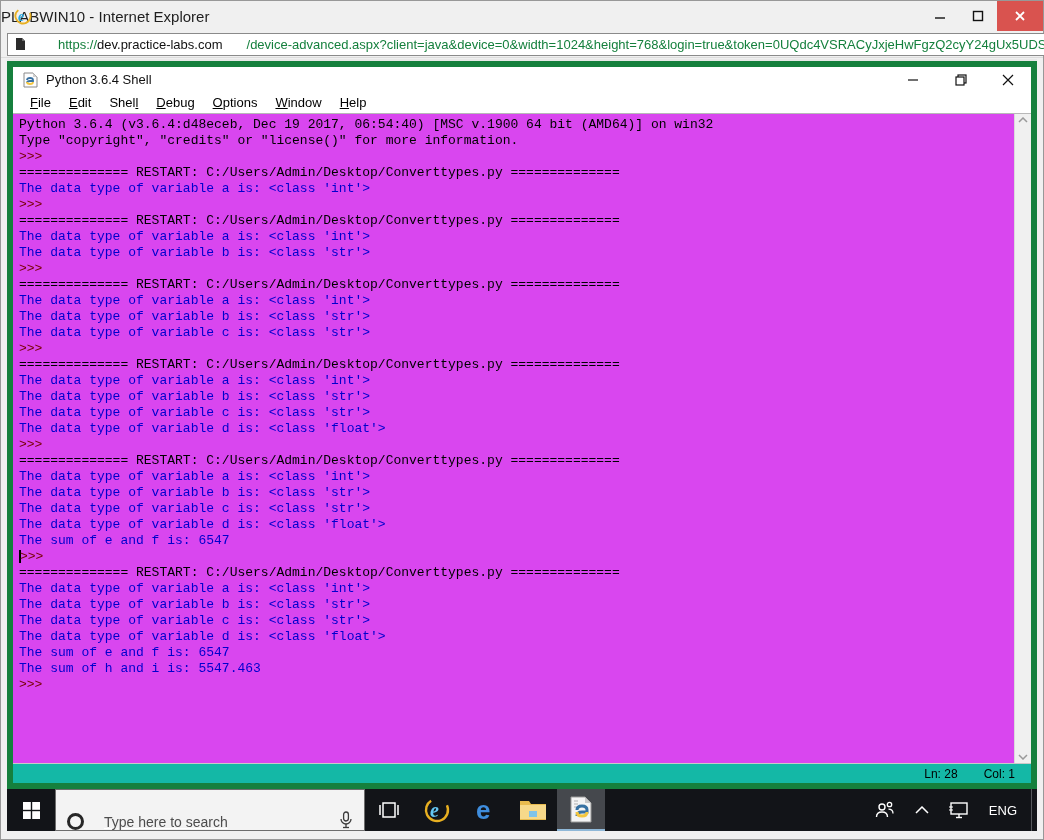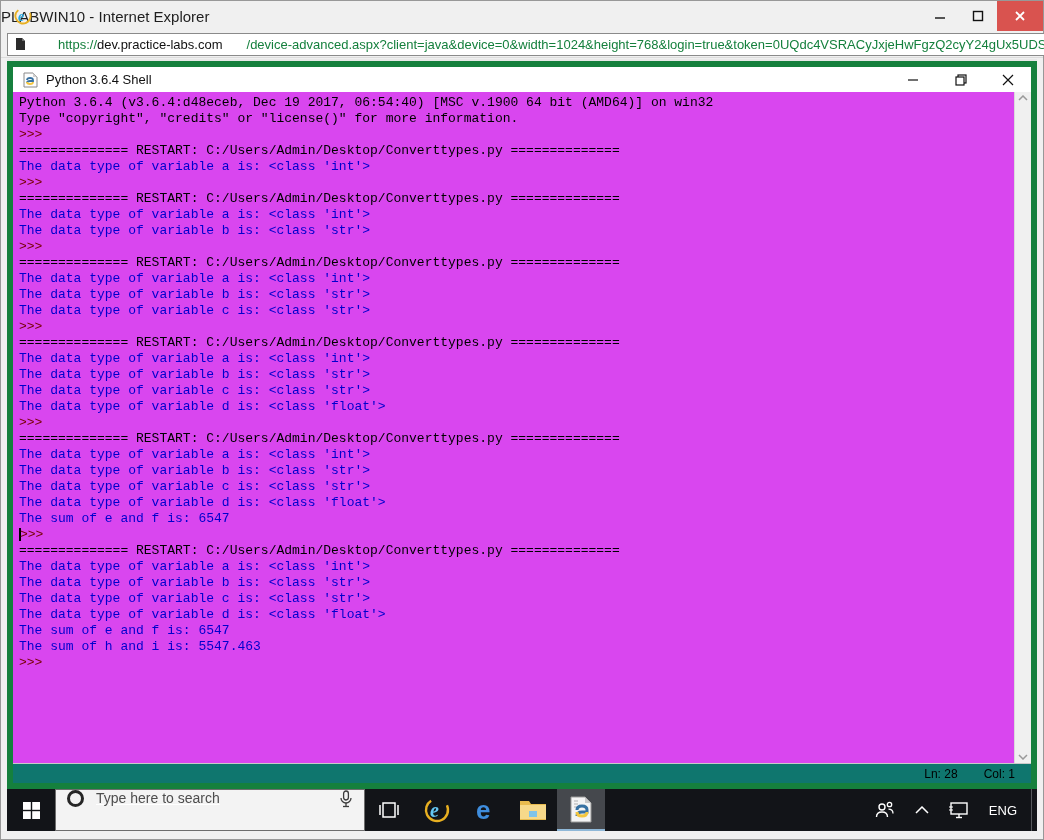--- a/index.html
+++ b/index.html
@@ -30,26 +30,26 @@
   .idle-menubar{height:21px;background:#fff;border-bottom:1px solid #b8b8b8;display:flex;align-items:center;padding-left:8px;font-size:13px;color:#000;flex:0 0 auto;}
   .menu-item{padding:2px 9px;}
   .menu-item u{text-decoration:underline;}
   .idle-body{flex:1;display:flex;min-height:0;background:#d946ef;}
   .shell{flex:1;overflow:hidden;white-space:pre;font-family:"Liberation Mono",monospace;font-size:13px;line-height:16px;padding:3px 0 0 6px;}
   .sline.sys{color:#000;}
   .sline.out{color:#0000cd;}
   .sline.prompt{color:#770000;}
   .cursor{display:inline-block;width:2px;height:13px;background:#000;vertical-align:middle;margin-right:-1px;}
   .sb{width:17px;background:#f0f0f0;border-left:1px solid #dadada;display:flex;flex-direction:column;justify-content:space-between;align-items:center;padding:3px 0;box-sizing:border-box;flex:0 0 auto;}
-  .idle-statusbar{height:19px;background:#0f766e;border-top:1px solid #c9c9c9;display:flex;justify-content:flex-end;align-items:center;gap:26px;padding-right:16px;font-size:12px;color:#000;flex:0 0 auto;}
+  .idle-statusbar{height:19px;background:#14b8a6;border-top:1px solid #c9c9c9;display:flex;justify-content:flex-end;align-items:center;gap:26px;padding-right:16px;font-size:12px;color:#000;flex:0 0 auto;}
 
   
   .taskbar{position:absolute;left:0;right:0;bottom:0;height:42px;background:#121418;display:flex;align-items:stretch;color:#fff;}
   .tb-start{width:48px;display:flex;align-items:center;justify-content:center;flex:0 0 auto;}
-  .tb-search{width:310px;background:#f3f3f3;border:1px solid #6d6d6d;box-sizing:border-box;display:flex;align-items:flex-start;gap:12px;padding:0 11px;flex:0 0 auto;text-decoration:underline;}
+  .tb-search{width:310px;background:#f3f3f3;border:1px solid #6d6d6d;box-sizing:border-box;display:flex;align-items:flex-end;gap:20px;padding:0 11px;flex:0 0 auto;text-decoration:underline;}
   .cortana{width:17px;height:17px;border:3px solid #262626;border-radius:50%;box-sizing:border-box;flex:0 0 auto;}
   .search-ph{flex:1;font-size:14px;color:#4d4d4d;overflow:hidden;white-space:nowrap;}
   .tb-btn{width:48px;display:flex;align-items:center;justify-content:center;flex:0 0 auto;}
   .tb-btn.active{background:#45484d;border-bottom:2px solid #8fb8d8;box-sizing:border-box;}
   .tb-right{margin-left:auto;display:flex;align-items:center;gap:7px;padding-right:8px;}
   .tray-btn{height:100%;display:flex;align-items:center;justify-content:center;padding:0 6px;}
   .tb-lang{font-size:13px;color:#fff;padding:0 6px;}
   .show-desktop{width:5px;border-left:1px solid #55585c;height:100%;}
 
   svg{display:block;}
@@ -125,20 +125,29 @@
               </svg>
           </span>
           <span class="idle-btn">
             <svg width="12" height="12" viewBox="0 0 12 12">
                 <path d="M1 1 L11 11 M11 1 L1 11" stroke="#111" stroke-width="1.2"></path>
               </svg>
           </span>
         </span>
       </div>
 
+      <div class="idle-menubar">
+          <span class="menu-item"><u>F</u>ile</span>
+          <span class="menu-item"><u>E</u>dit</span>
+          <span class="menu-item">Shel<u>l</u></span>
+          <span class="menu-item"><u>D</u>ebug</span>
+          <span class="menu-item"><u>O</u>ptions</span>
+          <span class="menu-item"><u>W</u>indow</span>
+          <span class="menu-item"><u>H</u>elp</span>
+        </div>
 
       <div class="idle-body">
         <div class="shell"><div class="sline sys">Python 3.6.4 (v3.6.4:d48eceb, Dec 19 2017, 06:54:40) [MSC v.1900 64 bit (AMD64)] on win32</div><div class="sline sys">Type "copyright", "credits" or "license()" for more information.</div><div class="sline prompt">&gt;&gt;&gt; </div><div class="sline sys">============== RESTART: C:/Users/Admin/Desktop/Converttypes.py ==============</div><div class="sline out">The data type of variable a is: &lt;class 'int'&gt;</div><div class="sline prompt">&gt;&gt;&gt; </div><div class="sline sys">============== RESTART: C:/Users/Admin/Desktop/Converttypes.py ==============</div><div class="sline out">The data type of variable a is: &lt;class 'int'&gt;</div><div class="sline out">The data type of variable b is: &lt;class 'str'&gt;</div><div class="sline prompt">&gt;&gt;&gt; </div><div class="sline sys">============== RESTART: C:/Users/Admin/Desktop/Converttypes.py ==============</div><div class="sline out">The data type of variable a is: &lt;class 'int'&gt;</div><div class="sline out">The data type of variable b is: &lt;class 'str'&gt;</div><div class="sline out">The data type of variable c is: &lt;class 'str'&gt;</div><div class="sline prompt">&gt;&gt;&gt; </div><div class="sline sys">============== RESTART: C:/Users/Admin/Desktop/Converttypes.py ==============</div><div class="sline out">The data type of variable a is: &lt;class 'int'&gt;</div><div class="sline out">The data type of variable b is: &lt;class 'str'&gt;</div><div class="sline out">The data type of variable c is: &lt;class 'str'&gt;</div><div class="sline out">The data type of variable d is: &lt;class 'float'&gt;</div><div class="sline prompt">&gt;&gt;&gt; </div><div class="sline sys">============== RESTART: C:/Users/Admin/Desktop/Converttypes.py ==============</div><div class="sline out">The data type of variable a is: &lt;class 'int'&gt;</div><div class="sline out">The data type of variable b is: &lt;class 'str'&gt;</div><div class="sline out">The data type of variable c is: &lt;class 'str'&gt;</div><div class="sline out">The data type of variable d is: &lt;class 'float'&gt;</div><div class="sline out">The sum of e and f is: 6547</div><div class="sline prompt"><span class="cursor"></span>&gt;&gt;&gt; </div><div class="sline sys">============== RESTART: C:/Users/Admin/Desktop/Converttypes.py ==============</div><div class="sline out">The data type of variable a is: &lt;class 'int'&gt;</div><div class="sline out">The data type of variable b is: &lt;class 'str'&gt;</div><div class="sline out">The data type of variable c is: &lt;class 'str'&gt;</div><div class="sline out">The data type of variable d is: &lt;class 'float'&gt;</div><div class="sline out">The sum of e and f is: 6547</div><div class="sline out">The sum of h and i is: 5547.463</div><div class="sline prompt">&gt;&gt;&gt; </div></div>
         <div class="sb">
           <span>
             <svg width="10" height="6" viewBox="0 0 10 6">
                 <path d="M1 5 L5 1 L9 5" fill="none" stroke="#9a9a9a" stroke-width="1.5"></path>
               </svg>
           </span>
           <span>

